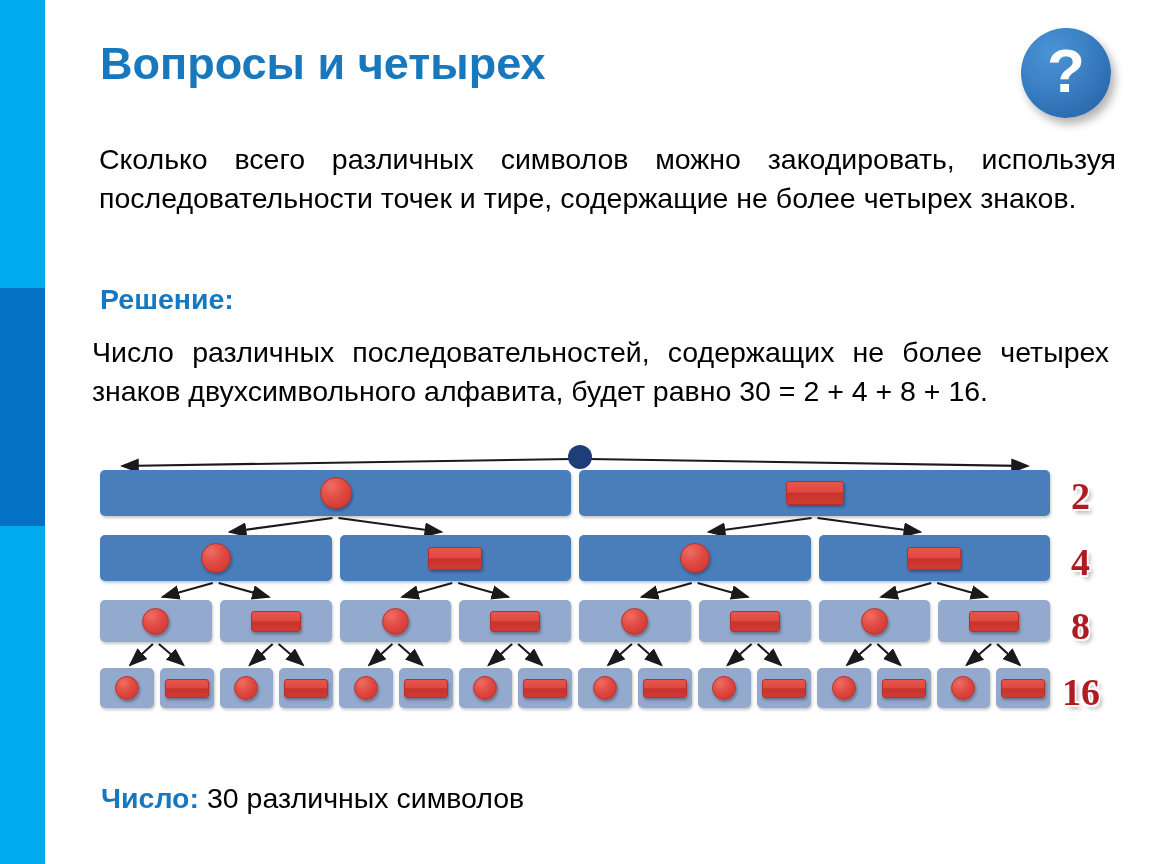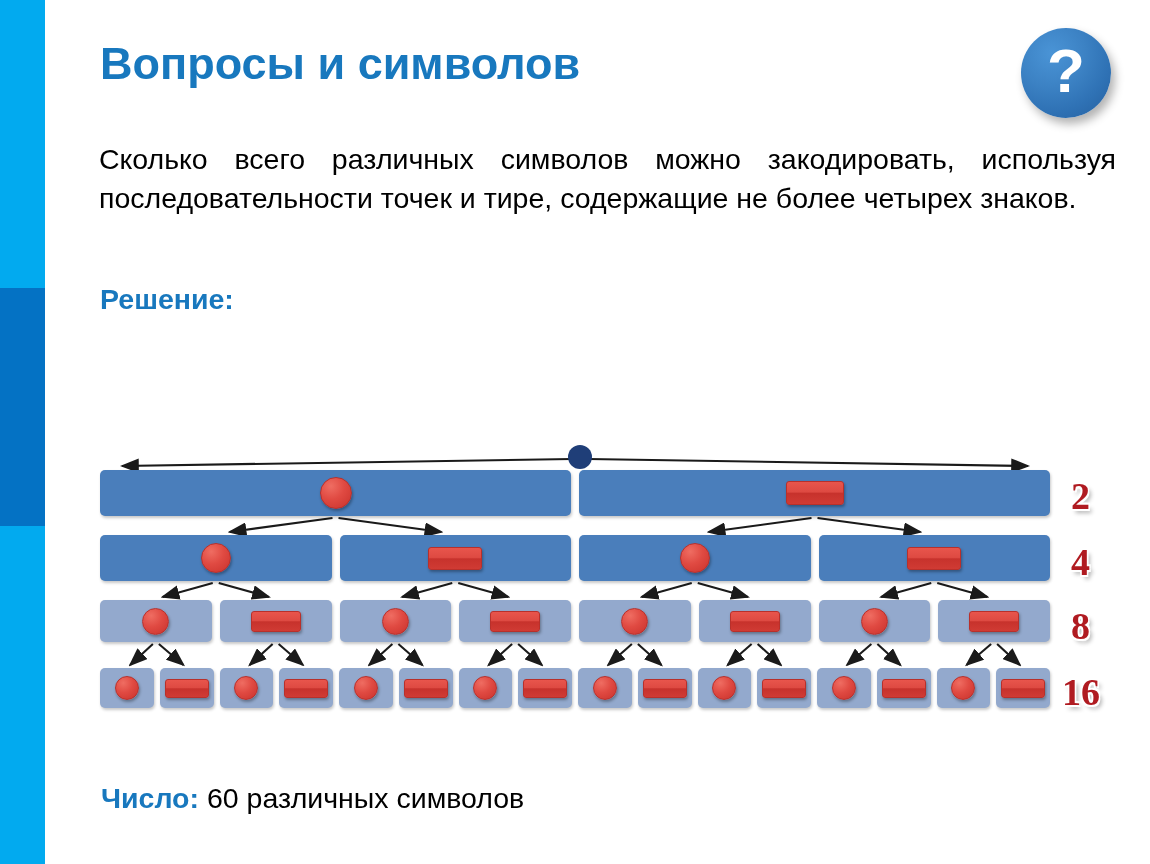--- a/index.html
+++ b/index.html
@@ -171,25 +171,26 @@
 <div id="slide">
 
   <div class="sidebar-bar sidebar-top"></div>
   <div class="sidebar-bar sidebar-middle"></div>
   <div class="sidebar-bar sidebar-bottom"></div>
 
   <div class="help-badge">
     <span class="qmark">?</span>
   </div>
 
-  <div class="slide-title">Вопросы и символов</div>
+  <div class="slide-title">Вопросы и четырех</div>
 
   <div class="para question-para">Сколько всего различных символов можно закодировать, используя последовательности точек и тире, содержащие не более четырех знаков.</div>
 
   <div class="solution-label">Решение:</div>
+  <div class="para solution-para">Число различных последовательностей, содержащих не более четырех знаков двухсимвольного алфавита, будет равно 30 = 2 + 4 + 8 + 16.</div>
 
   <div class="tree" id="tree-container">
     <svg class="tree-svg" id="tree-svg" width="1150" height="864">
       <defs>
         <marker id="arrowhead" markerWidth="9" markerHeight="7" refX="8" refY="3.5" orient="auto">
           <polygon points="0 0, 9 3.5, 0 7" fill="#1a1a1a"></polygon>
         </marker>
       </defs>
       <g id="connector-group" stroke="#1a1a1a" stroke-width="2.1" fill="none">
           <path d="M 572 459 L 122 466" marker-end="url(#arrowhead)"></path>
@@ -319,16 +320,16 @@
       </div>
   </div>
 
   <div class="count-label" id="count-0" style="left:1071px; top:474px;">2</div>
   <div class="count-label" id="count-1" style="left:1071px; top:540px;">4</div>
   <div class="count-label" id="count-2" style="left:1071px; top:604px;">8</div>
   <div class="count-label" id="count-3" style="left:1062px; top:670px;">16</div>
 
 
   <div class="answer-line">
-    <span class="answer-label">Число:</span><span> 60 различных символов</span>
+    <span class="answer-label">Число:</span><span> 30 различных символов</span>
   </div>
 
 </div>
 
 </body></html>

